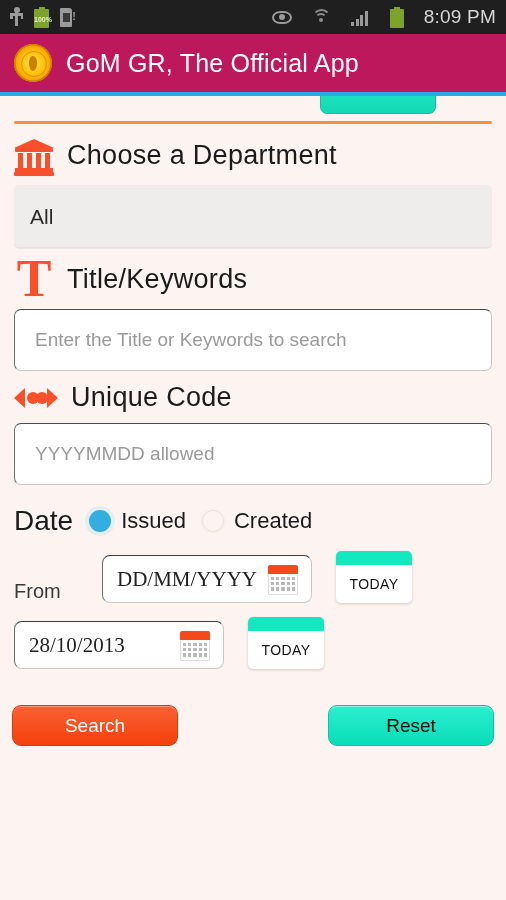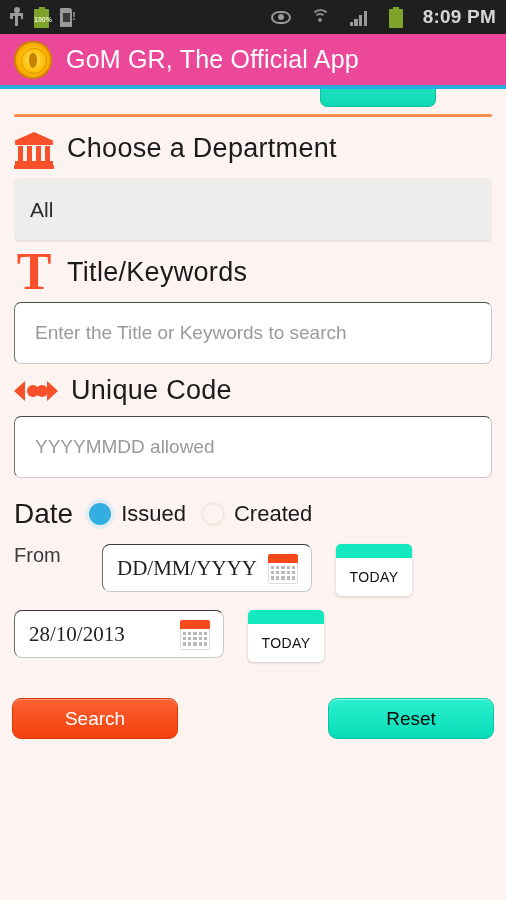--- a/index.html
+++ b/index.html
@@ -9,21 +9,21 @@
     font-family:"Liberation Sans", sans-serif;
     overflow:hidden;
   }
 
   
   .statusbar{
     position:relative; height:34px; background:#1F1F1F;
     display:flex; align-items:center; padding:0 10px;
   }
   .sb-left{display:flex;align-items:center;gap:11px;}
-  .sb-right{margin-left:auto;display:flex;align-items:center;gap:20px;font-weight:bold;}
+  .sb-right{margin-left:auto;display:flex;align-items:center;gap:20px;}
   .sb-time{color:#d6d6d6;font-size:19px;letter-spacing:.2px;}
 
   .ico-usb{position:relative;width:13px;height:20px;}
   .ico-usb:before{content:"";position:absolute;left:5px;top:3px;width:2.5px;height:16px;background:#9a9a9a;}
   .ico-usb:after{content:"";position:absolute;left:1px;top:6px;width:11px;height:2.5px;background:#9a9a9a;
     box-shadow:0 0 0 0 transparent; transform:rotate(0deg);}
   .usb-l{position:absolute;left:0;top:6px;width:2.5px;height:6px;background:#9a9a9a;}
   .usb-r{position:absolute;right:0;top:6px;width:2.5px;height:6px;background:#9a9a9a;}
   .usb-dot{position:absolute;left:3.5px;top:0;width:6px;height:6px;border-radius:50%;background:#9a9a9a;}
 
@@ -52,21 +52,21 @@
   .ico-sig i:nth-child(1){height:4px;}
   .ico-sig i:nth-child(2){height:7px;}
   .ico-sig i:nth-child(3){height:11px;}
   .ico-sig i:nth-child(4){height:15px;}
 
   .ico-batt2{position:relative;width:14px;height:21px;}
   .ico-batt2 .b2{position:absolute;left:0;top:2px;width:14px;height:19px;background:#7DA32B;border-radius:1px;}
   .ico-batt2 .t2{position:absolute;left:4px;top:0;width:6px;height:3px;background:#7DA32B;}
 
   
-  .titlebar{height:51px;background:#ec4899;display:flex;align-items:center;padding:0 0 0 14px;}
+  .titlebar{height:58px;background:#be185d;display:flex;align-items:center;padding:0 0 0 14px;}
   .logo{width:38px;height:38px;border-radius:50%;
     background:radial-gradient(circle at 50% 50%, #FFE066 0%, #FFC107 42%, #F5A000 68%, #E08A00 100%);
     box-shadow:0 0 0 1.5px #C97E00 inset;position:relative;flex:0 0 auto;}
   .logo:before{content:"";position:absolute;left:7px;top:7px;width:24px;height:24px;border-radius:50%;
     border:1.5px solid #D99400;}
   .logo:after{content:"";position:absolute;left:15px;top:12px;width:8px;height:15px;border-radius:45% 45% 50% 50%;
     background:#C98200;}
   .apptitle{color:#fff;font-size:25px;margin-left:14px;letter-spacing:.2px;}
 
   
@@ -111,21 +111,21 @@
 
   
   .daterow{display:flex;align-items:center;margin-top:20px;padding:0 14px;gap:16px;}
   .date-label{font-size:28px;color:#1b1b1b;font-weight:300;}
   .radio-wrap{display:flex;align-items:center;gap:10px;}
   .radio{width:22px;height:22px;border-radius:50%;flex:0 0 auto;}
   .radio.on{background:#33AEE0;box-shadow:0 0 0 4px #E4EDF2;}
   .radio.off{background:#FDF3F0;border:1.5px solid #EADFDB;box-shadow:0 0 0 2px #FBEFEC;}
   .radio-txt{font-size:22px;color:#1b1b1b;font-weight:300;}
 
-  .dr{display:flex;align-items:flex-start;padding:0 14px;margin-top:14px;}
+  .dr{display:flex;align-items:flex-end;padding:0 14px;margin-top:14px;}
   .dr-label{width:88px;font-size:20px;color:#3a3a3a;font-weight:300;}
   .datefield{position:relative;width:210px;height:48px;background:#fff;border-radius:8px;
     border:1px solid #c9c9c9;border-top-color:#3a3a3a;border-left-color:#6a6a6a;
     display:flex;align-items:center;padding:0 14px;}
   .datefield span{font-family:"Liberation Serif", serif;font-size:21px;color:#222;}
   .ico-cal{position:absolute;right:13px;top:9px;width:30px;height:30px;}
   .cal-top{position:absolute;left:0;top:0;width:30px;height:9px;background:#F4491A;border-radius:2px 2px 0 0;}
   .cal-bd{position:absolute;left:0;top:9px;width:30px;height:21px;background:#fff;border:1px solid #ddd;border-top:none;border-radius:0 0 2px 2px;}
   .cal-grid{position:absolute;left:3px;top:12px;width:24px;display:flex;flex-wrap:wrap;gap:2px;}
   .cal-grid i{display:block;width:3.2px;height:3.2px;background:#b9b9b9;}

